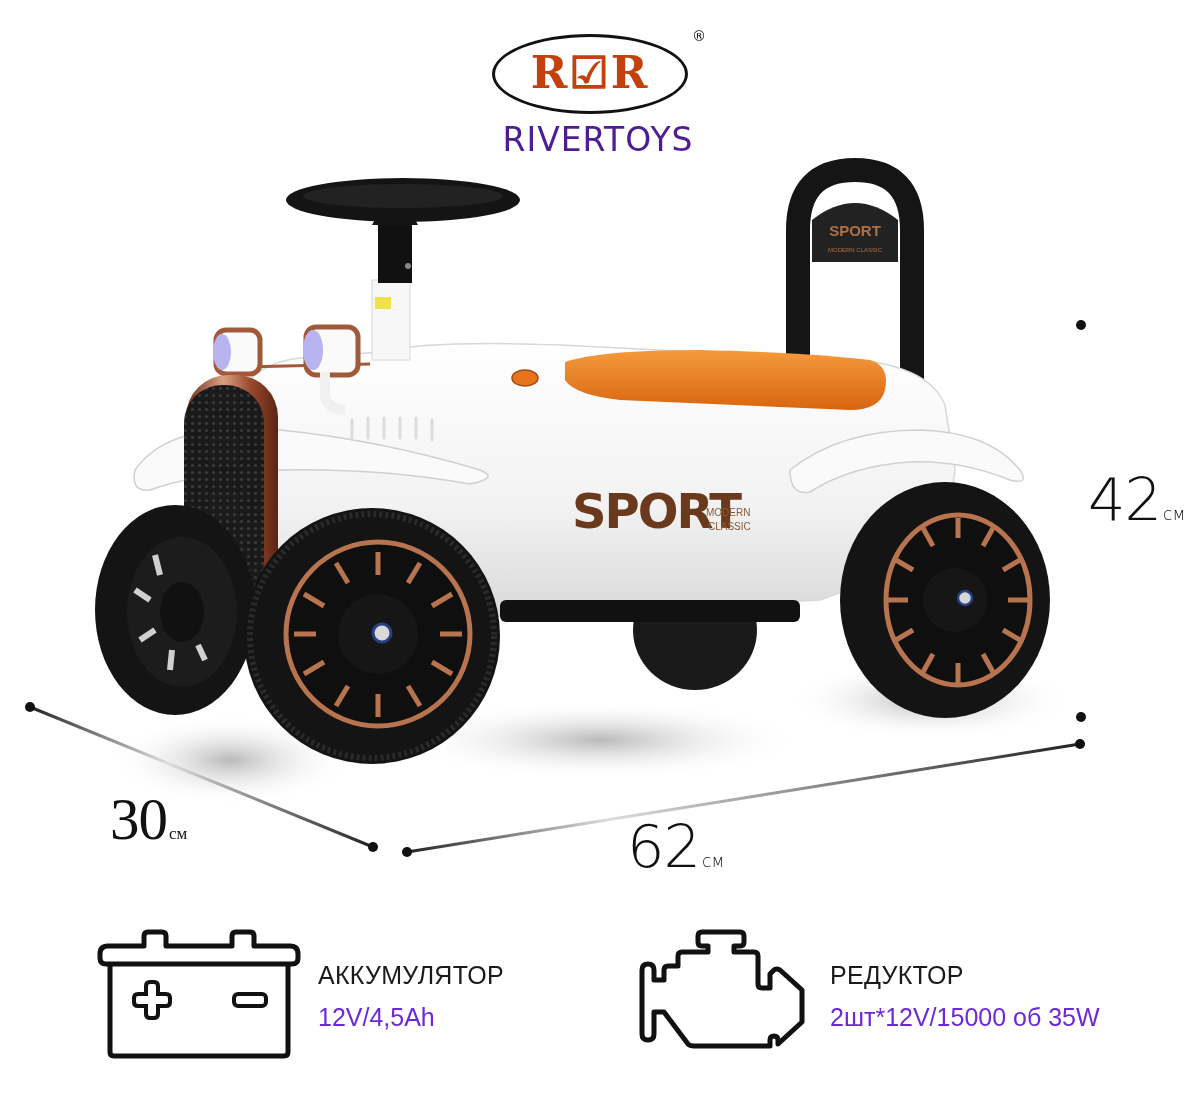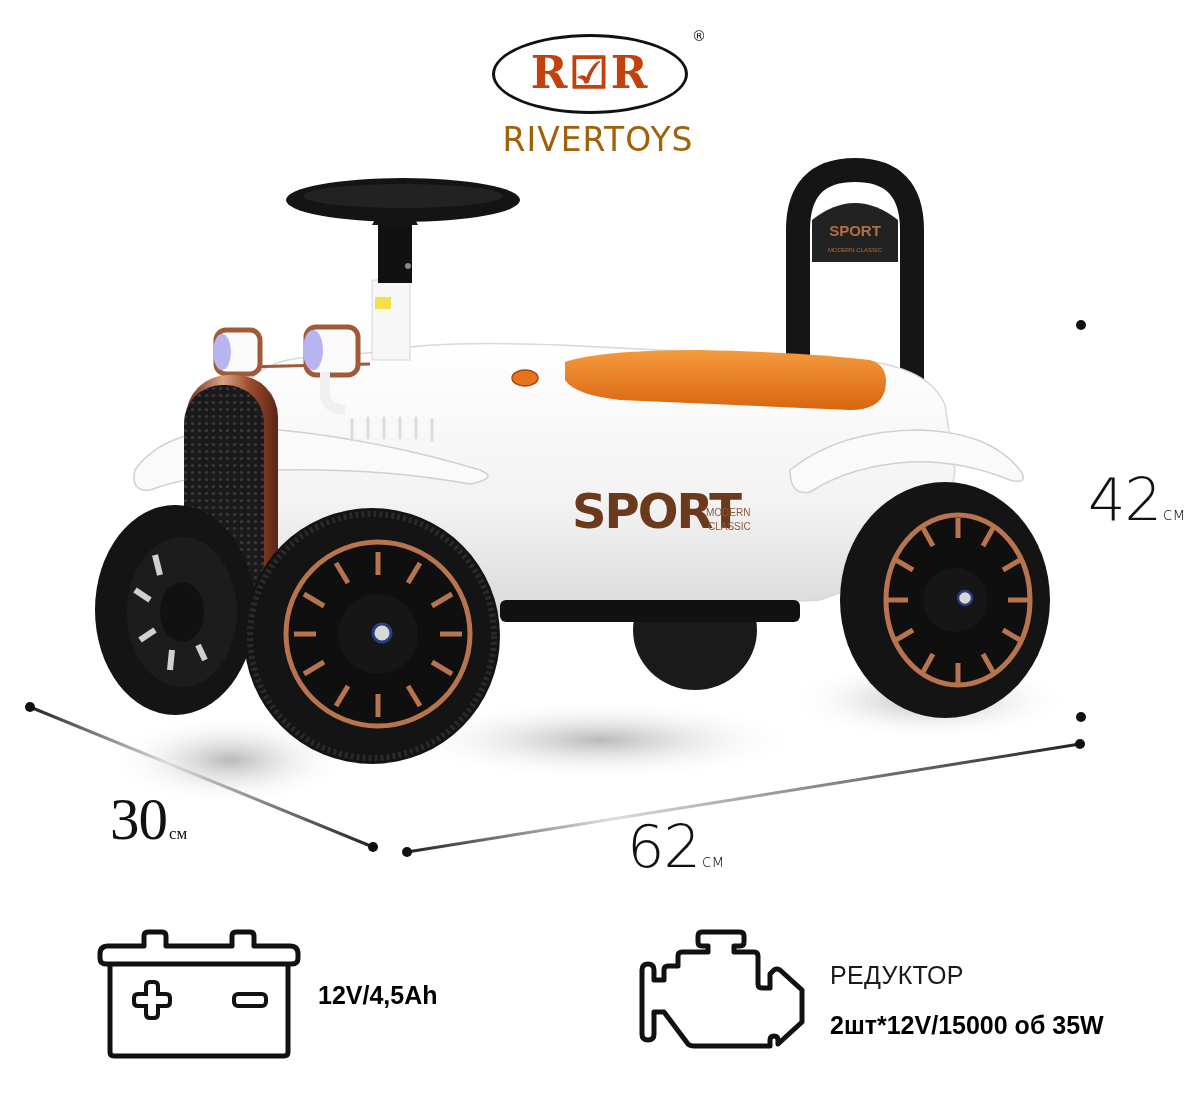--- a/index.html
+++ b/index.html
@@ -3,31 +3,31 @@
 <meta charset="utf-8">
 <style>
   * { margin: 0; padding: 0; box-sizing: border-box; }
   html, body { width: 1200px; height: 1111px; background: #ffffff; overflow: hidden; }
   body { position: relative; font-family: "DejaVu Sans", "Liberation Sans", sans-serif; color: #1a1a1a; }
 
   .logo { position: absolute; left: 488px; top: 28px; width: 220px; height: 130px; }
   .logo-oval { position: absolute; left: 4px; top: 6px; width: 196px; height: 80px; border: 3px solid #111; border-radius: 50%; }
   .logo-mark { position: absolute; left: 0; top: 20px; width: 204px; text-align: center; font-family: "DejaVu Serif", "Liberation Serif", serif; font-size: 44px; font-weight: bold; letter-spacing: 2px; color: #c2410c; line-height: 50px; }
   .logo-reg { position: absolute; left: 204px; top: 0; font-size: 14px; color: #111; }
-  .logo-name { position: absolute; left: 0; top: 92px; width: 220px; text-align: center; font-family: "DejaVu Sans", sans-serif; font-size: 33px; letter-spacing: 1px; color: #a16207; line-height: 40px; }
+  .logo-name { position: absolute; left: 0; top: 92px; width: 220px; text-align: center; font-family: "DejaVu Sans", sans-serif; font-size: 33px; letter-spacing: 1px; color: #4c1d95; line-height: 40px; }
 
   .scene { position: absolute; left: 0; top: 0; width: 1200px; height: 900px; }
 
   .dim-label { position: absolute; font-family: "DejaVu Sans", sans-serif; font-weight: 300; color: #111; line-height: 1; white-space: nowrap; }
   .dim-label .num { font-size: 59px; letter-spacing: -1px; }
   .dim-label .unit { font-size: 17px; margin-left: 2px; }
 
   .spec { position: absolute; }
   .spec-title { font-family: "Liberation Sans", sans-serif; font-size: 25px; color: #1a1a1a; letter-spacing: 0.3px; line-height: 30px; white-space: nowrap; }
-  .spec-value { font-family: "Liberation Sans", sans-serif; font-size: 25px; color: #000000; line-height: 30px; margin-top: 20px; white-space: nowrap; font-weight: bold; }
+  .spec-value { font-family: "Liberation Sans", sans-serif; font-size: 25px; color: #6d28d9; line-height: 30px; margin-top: 12px; white-space: nowrap; }
 </style>
 </head>
 <body>
 
 <div class="logo">
   <div class="logo-oval"></div>
   <div class="logo-mark">R☑R</div>
   <div class="logo-reg">®</div>
   <div class="logo-name">RIVERTOYS</div>
 </div>
@@ -231,20 +231,21 @@
 </div>
 
 <svg style="position:absolute; left:96px; top:920px;" width="206" height="140" viewBox="0 0 206 140">
   <path d="M4 34 Q4 26 12 26 L48 26 L48 16 Q48 12 52 12 L66 12 Q70 12 70 16 L70 26 L136 26 L136 16 Q136 12 140 12 L154 12 Q158 12 158 16 L158 26 L194 26 Q202 26 202 34 L202 38 Q202 44 196 44 L10 44 Q4 44 4 38 Z" fill="none" stroke="#111" stroke-width="5" stroke-linejoin="round"></path>
   <path d="M14 44 L14 132 Q14 136 18 136 L188 136 Q192 136 192 132 L192 44" fill="none" stroke="#111" stroke-width="5" stroke-linejoin="round"></path>
   <path d="M42 74 L50 74 L50 66 Q50 62 54 62 L58 62 Q62 62 62 66 L62 74 L70 74 Q74 74 74 78 L74 82 Q74 86 70 86 L62 86 L62 94 Q62 98 58 98 L54 98 Q50 98 50 94 L50 86 L42 86 Q38 86 38 82 L38 78 Q38 74 42 74 Z" fill="none" stroke="#111" stroke-width="4"></path>
   <rect x="138" y="74" width="32" height="12" rx="4" fill="none" stroke="#111" stroke-width="4"></rect>
 </svg>
 
 <div class="spec" style="left:318px; top:960px;">
+  <div class="spec-title">АККУМУЛЯТОР</div>
   <div class="spec-value">12V/4,5Ah</div>
 </div>
 
 <svg style="position:absolute; left:630px; top:920px;" width="180" height="140" viewBox="0 0 180 140">
   <path d="M72 12 Q68 12 68 16 L68 22 Q68 26 72 26 L78 26 L78 32 L52 32 Q48 32 48 36 L48 46 L38 46 Q34 46 34 50 L34 60 L24 60 L24 50 Q24 44 18 44 Q12 44 12 50 L12 114 Q12 120 18 120 Q24 120 24 114 L24 92 L34 92 L58 124 Q60 126 64 126 L140 126 L140 120 Q140 116 144 116 Q148 116 148 120 L148 124 L172 102 L172 70 L150 50 Q146 48 144 50 L140 54 L140 68 L132 68 Q128 68 128 64 L128 36 Q128 32 124 32 L104 32 L104 26 L110 26 Q114 26 114 22 L114 16 Q114 12 110 12 Z" fill="none" stroke="#111" stroke-width="5" stroke-linejoin="round"></path>
 </svg>
 
 <div class="spec" style="left:830px; top:960px;">
   <div class="spec-title">РЕДУКТОР</div>
   <div class="spec-value">2шт*12V/15000 об 35W</div>

